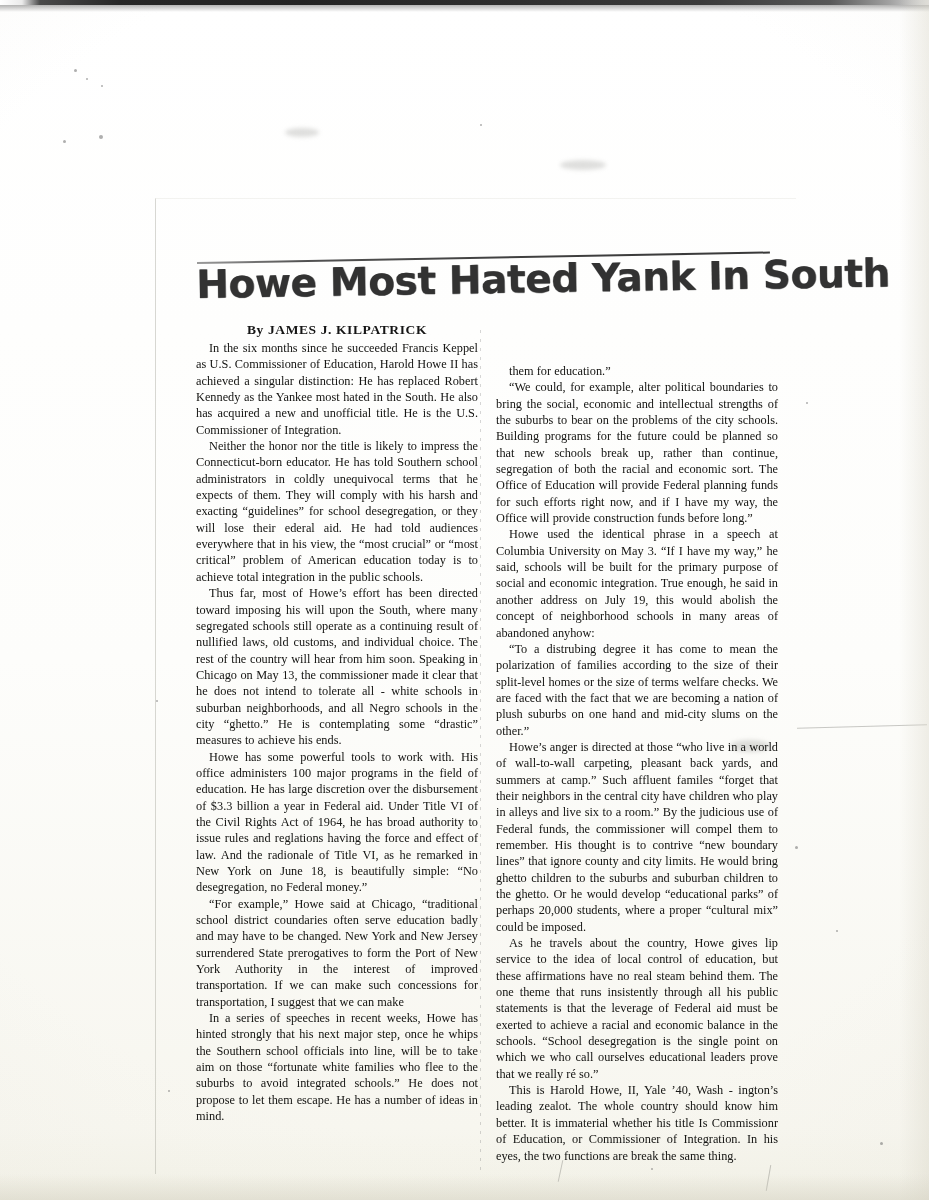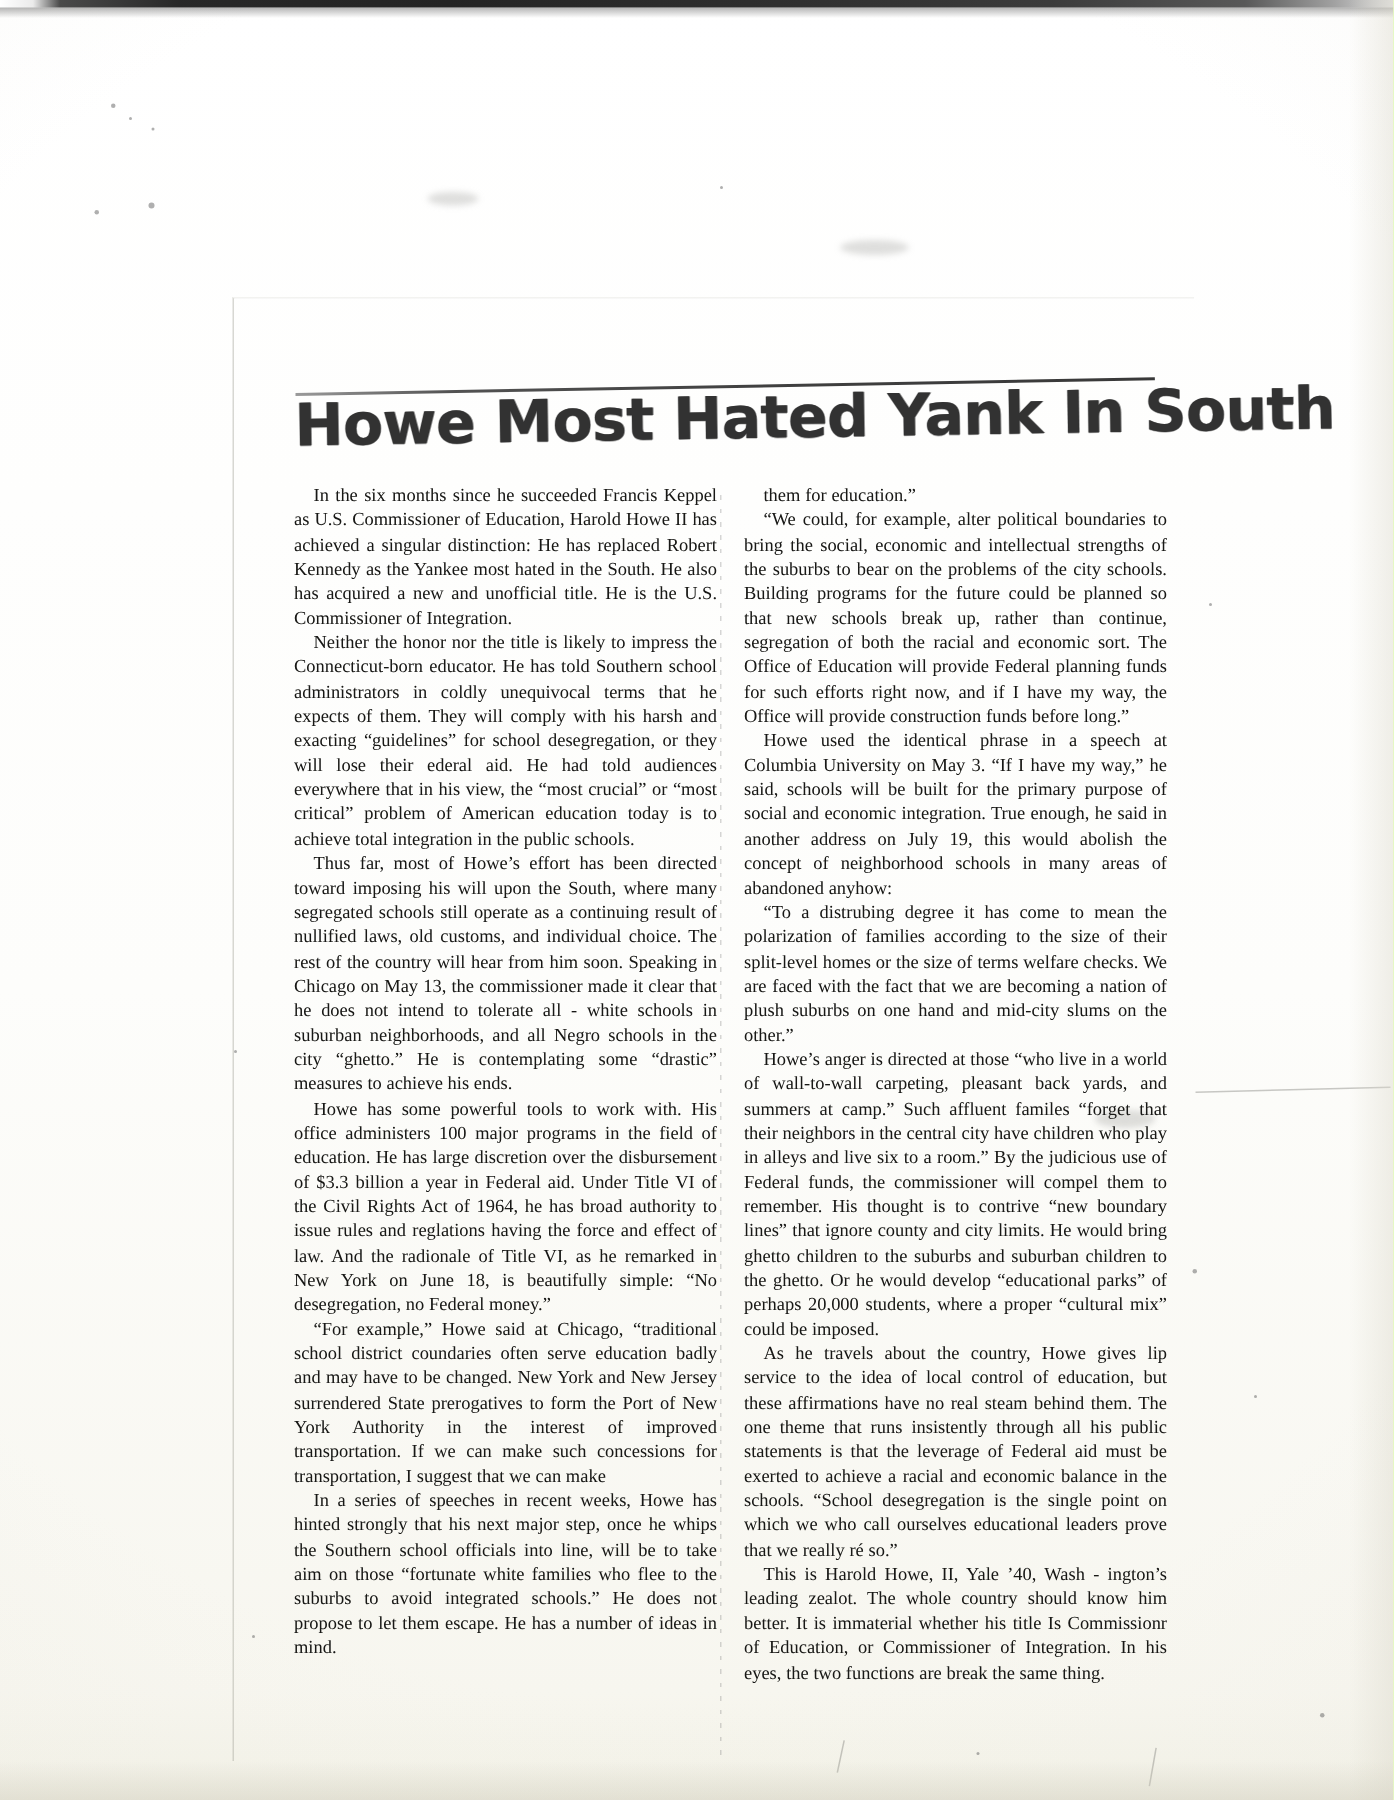--- a/index.html
+++ b/index.html
@@ -13,21 +13,21 @@
     height: 1200px;
     overflow: hidden;
     font-family: "Liberation Serif", serif;
   }
 
   
   #scan-page {
     position: relative;
     width: 929px;
     height: 1200px;
-    background: #bef264;
+    background: #c4b5fd;
     overflow: hidden;
   }
 
   
   #paper-tone {
     position: absolute;
     inset: 0;
     background:
       radial-gradient(ellipse 120% 90% at 48% 45%, rgba(255,255,255,0) 55%, rgba(236,234,226,0.55) 100%),
       linear-gradient(180deg, #ffffff 0%, #fdfdfb 55%, #f7f6ef 94%, #f2f1e6 100%);
@@ -144,21 +144,21 @@
     margin: 0;
     font-family: "Liberation Serif", serif;
     font-size: 12.3px;
     line-height: 16.35px;
     color: #20201e;
     text-align: justify;
     text-indent: 13px;
     hyphens: none;
     word-spacing: 0.1px;
   }
-  p.para.nohang { text-indent: 13px; }
+  p.para.nohang { text-indent: 13px; margin-top: 41px; }
 
   
   #article, #headline { filter: contrast(1.08) brightness(0.99); }
 
   
   .speck {
     position: absolute;
     background: #6e6e6e;
     border-radius: 50%;
     opacity: .55;
@@ -228,20 +228,21 @@
   <div id="headline-rule"></div>
   <div id="headline">
     <div id="headline-text">Howe Most Hated Yank In South</div>
   </div>
 
   <div id="column-divider"></div>
 
   <div id="article">
 
     <div class="column" id="column-left">
+      <div class="byline">By  JAMES  J.  KILPATRICK</div>
       <p class="para">In the six months since he succeeded Francis Keppel as U.S. Commissioner of Education, Harold Howe II has achieved a singular distinction: He has replaced Robert Kennedy as the Yankee most hated in the South. He also has acquired a new and unofficial title. He is the U.S. Commissioner of Integration.</p>
       <p class="para">Neither the honor nor the title is likely to impress the Connecticut-born educator. He has told Southern school administrators in coldly unequivocal terms that he expects of them. They will comply with his harsh and exacting “guidelines” for school desegregation, or they will lose their ederal aid. He had told audiences everywhere that in his view, the “most crucial” or “most critical” problem of American education today is to achieve total integration in the public schools.</p>
       <p class="para">Thus far, most of Howe’s effort has been directed toward imposing his will upon the South, where many segregated schools still operate as a continuing result of nullified laws, old customs, and individual choice. The rest of the country will hear from him soon. Speaking in Chicago on May 13, the commissioner made it clear that he does not intend to tolerate all - white schools in suburban neighborhoods, and all Negro schools in the city “ghetto.” He is contemplating some “drastic” measures to achieve his ends.</p>
       <p class="para">Howe has some powerful tools to work with. His office administers 100 major programs in the field of education. He has large discretion over the disbursement of $3.3 billion a year in Federal aid. Under Title VI of the Civil Rights Act of 1964, he has broad authority to issue rules and reglations having the force and effect of law. And the radionale of Title VI, as he remarked in New York on June 18, is beautifully simple: “No desegregation, no Federal money.”</p>
       <p class="para">“For example,” Howe said at Chicago, “traditional school district coundaries often serve education badly and may have to be changed. New York and New Jersey surrendered State prerogatives to form the Port of New York Authority in the interest of improved transportation. If we can make such concessions for transportation, I suggest that we can make</p>
       <p class="para">In a series of speeches in recent weeks, Howe has hinted strongly that his next major step, once he whips the Southern school officials into line, will be to take aim on those “fortunate white families who flee to the suburbs to avoid integrated schools.” He does not propose to let them escape. He has a number of ideas in mind.</p>
     </div>
 
     <div class="column" id="column-right">
       <p class="para nohang">them for education.”</p>

